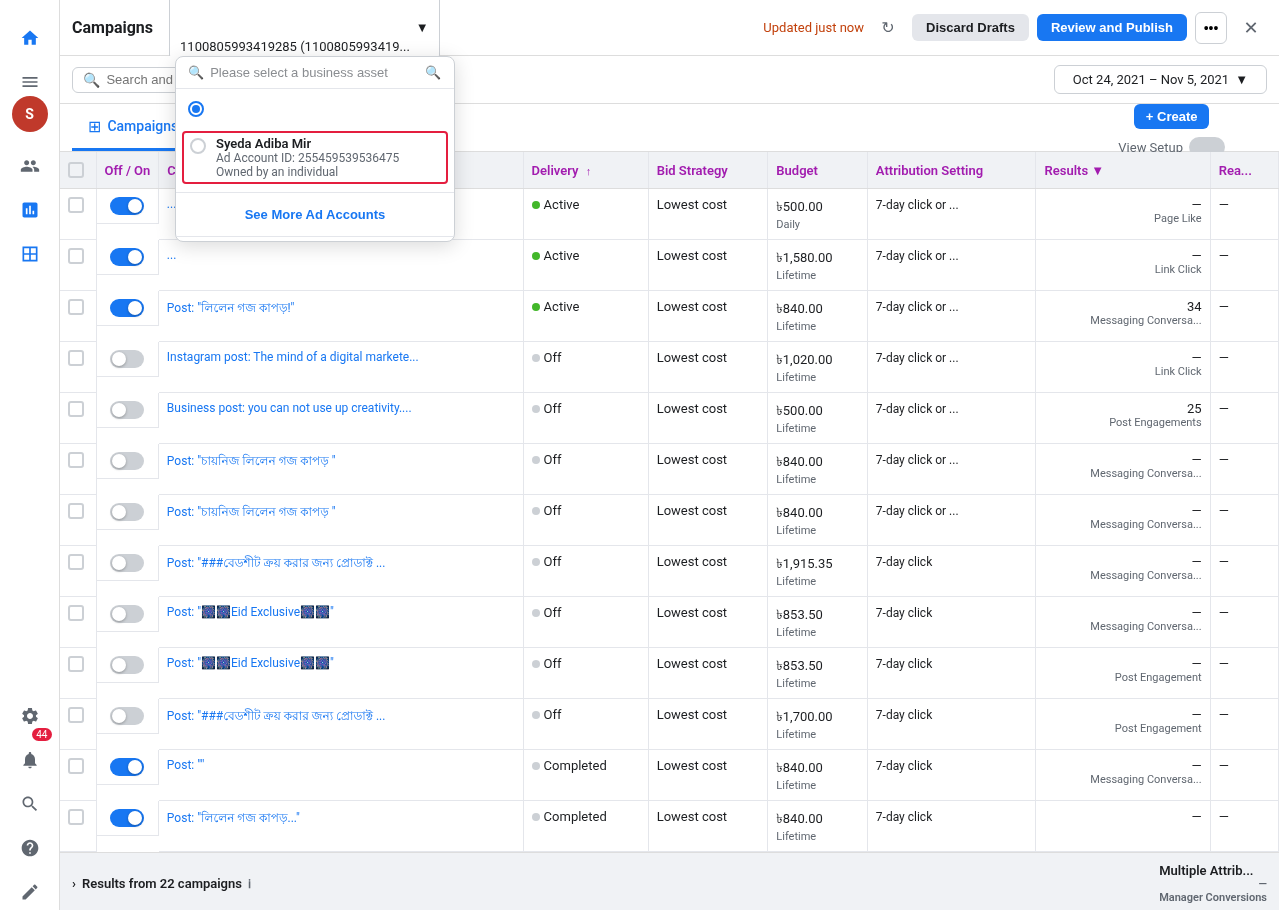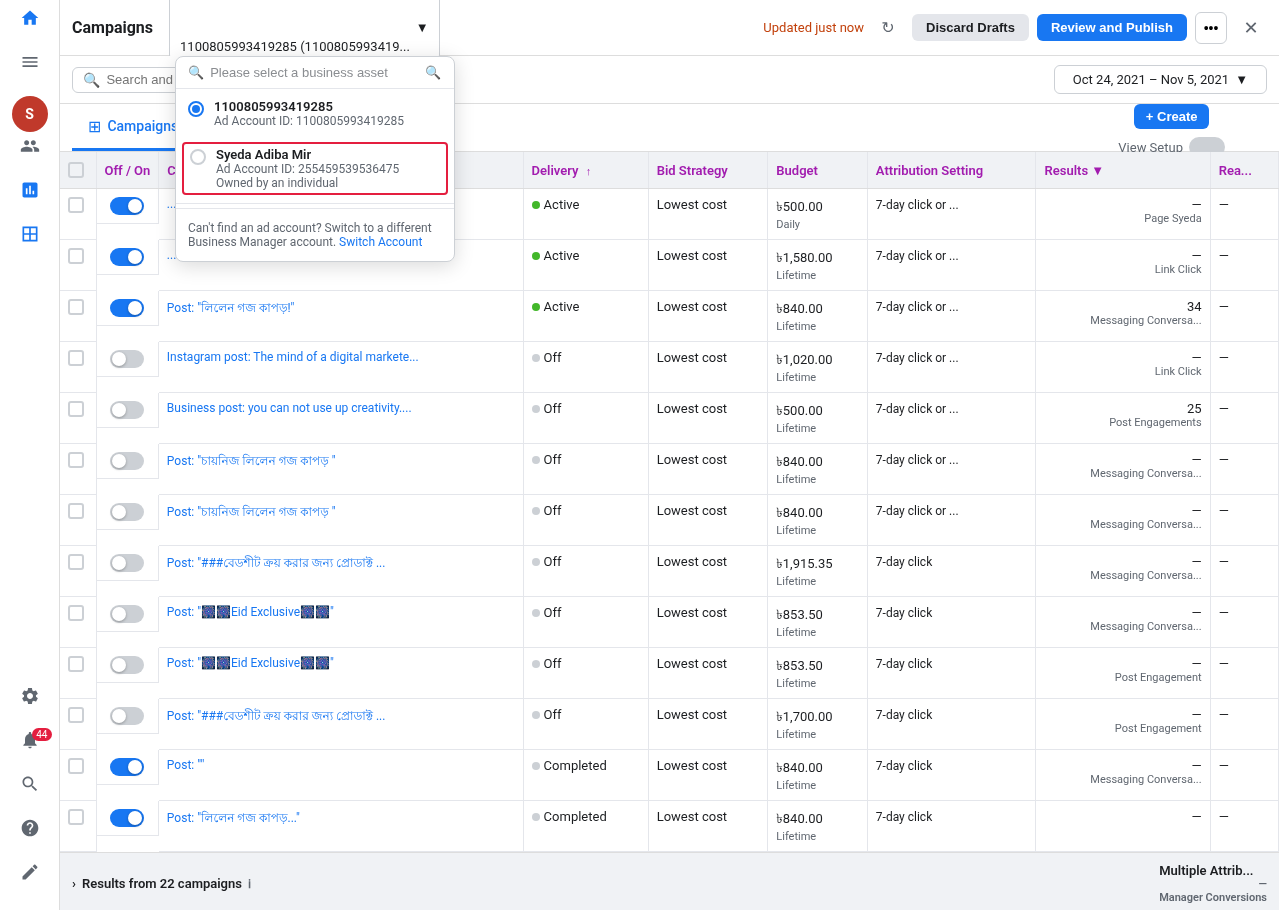--- a/index.html
+++ b/index.html
@@ -2,21 +2,21 @@
 <html><head>
   <meta charset="utf-8">
   <style>
     * { box-sizing: border-box; margin: 0; padding: 0; }
     body { font-family: -apple-system, BlinkMacSystemFont, 'Segoe UI', Roboto, sans-serif; font-size: 13px; background: #f0f2f5; color: #1c1e21; overflow: hidden; }
 
     .app-container { display: flex; height: 910px; width: 1279px; }
 
     
     .left-nav { width: 60px; background: #fff; border-right: 1px solid #ddd; display: flex; flex-direction: column; align-items: center; padding: 8px 0; gap: 4px; flex-shrink: 0; }
-    .nav-icon { width: 40px; height: 40px; display: flex; align-items: flex-start; justify-content: center; border-radius: 8px; cursor: pointer; color: #606770; font-size: 18px; }
+    .nav-icon { width: 40px; height: 40px; display: flex; align-items: flex-end; justify-content: center; border-radius: 8px; cursor: pointer; color: #606770; font-size: 18px; }
     .nav-icon.active { color: #1877f2; }
     .nav-avatar { width: 36px; height: 36px; border-radius: 50%; background: #c0392b; display: flex; align-items: center; justify-content: center; color: white; font-size: 14px; font-weight: bold; cursor: pointer; }
     .nav-badge { position: relative; }
     .nav-badge .badge { position: absolute; top: -2px; right: -2px; background: #e41e3f; color: white; font-size: 10px; border-radius: 10px; padding: 1px 4px; min-width: 16px; text-align: center; }
     .nav-spacer { flex: 1; }
 
     
     .main-content { flex: 1; display: flex; flex-direction: column; overflow: hidden; }
 
     
@@ -179,40 +179,34 @@
     <div class="dropdown-overlay" style="position:absolute; top:56px; left:175px; z-index:200;">
       <div class="dropdown-search">
         <span>🔍</span>
         <input type="text" placeholder="Please select a business asset" style="">
         <span style="color:#606770;">🔍</span>
       </div>
       <div class="dropdown-scroll">
 
         <div class="dropdown-item selected">
           <div class="radio checked"></div>
-          <div class="dropdown-item-text">
-            <div class="name">1100805993419285</div>
-            <div class="id">Ad Account ID: 1100805993419285</div>
-          </div>
         </div>
 
         <div class="dropdown-item highlighted" style="border:2px solid #e41e3f; border-radius:4px; margin:4px 6px;">
           <div class="radio"></div>
           <div class="dropdown-item-text">
             <div class="name">Syeda Adiba Mir</div>
             <div class="id">Ad Account ID: 255459539536475</div>
             <div class="id">Owned by an individual</div>
           </div>
         </div>
       </div>
       <hr class="dropdown-divider">
+      <button class="see-more-btn">See More Ad Accounts</button>
       <hr class="dropdown-divider">
-      <div class="cant-find-text">
-        <span>Can't find an ad account? Switch to a different Business Manager account.</span> <a href="#">Switch Account</a>
-      </div>
     </div>
 
     <div class="second-bar">
       <div class="search-box">
         <span class="search-icon">🔍</span>
         <input class="search-input" type="text" placeholder="Search and" style="">
       </div>
       <div class="date-selector">
         <span>Oct 24, 2021 – Nov 5, 2021</span>
         <span>▼</span>
@@ -295,21 +289,21 @@
     <td>Lowest cost</td>
     <td>
       <span class="amount">৳500.00</span>
       <span class="period">Daily</span>
     </td>
     <td>
       <span class="attribution">7-day click or ...</span>
     </td>
     <td style="text-align:right;">
       <span class="result-value">—</span>
-      <span class="result-type">Page Syeda</span>
+      <span class="result-type">Page Like</span>
     </td>
     <td>—</td>
   </tr>
             <tr>
     <td style="text-align:center;">
       <div class="checkbox"></div>
     </td>
     <td class="toggle-cell">
       <div class="row-toggle on">
         <div class="knob"></div>

